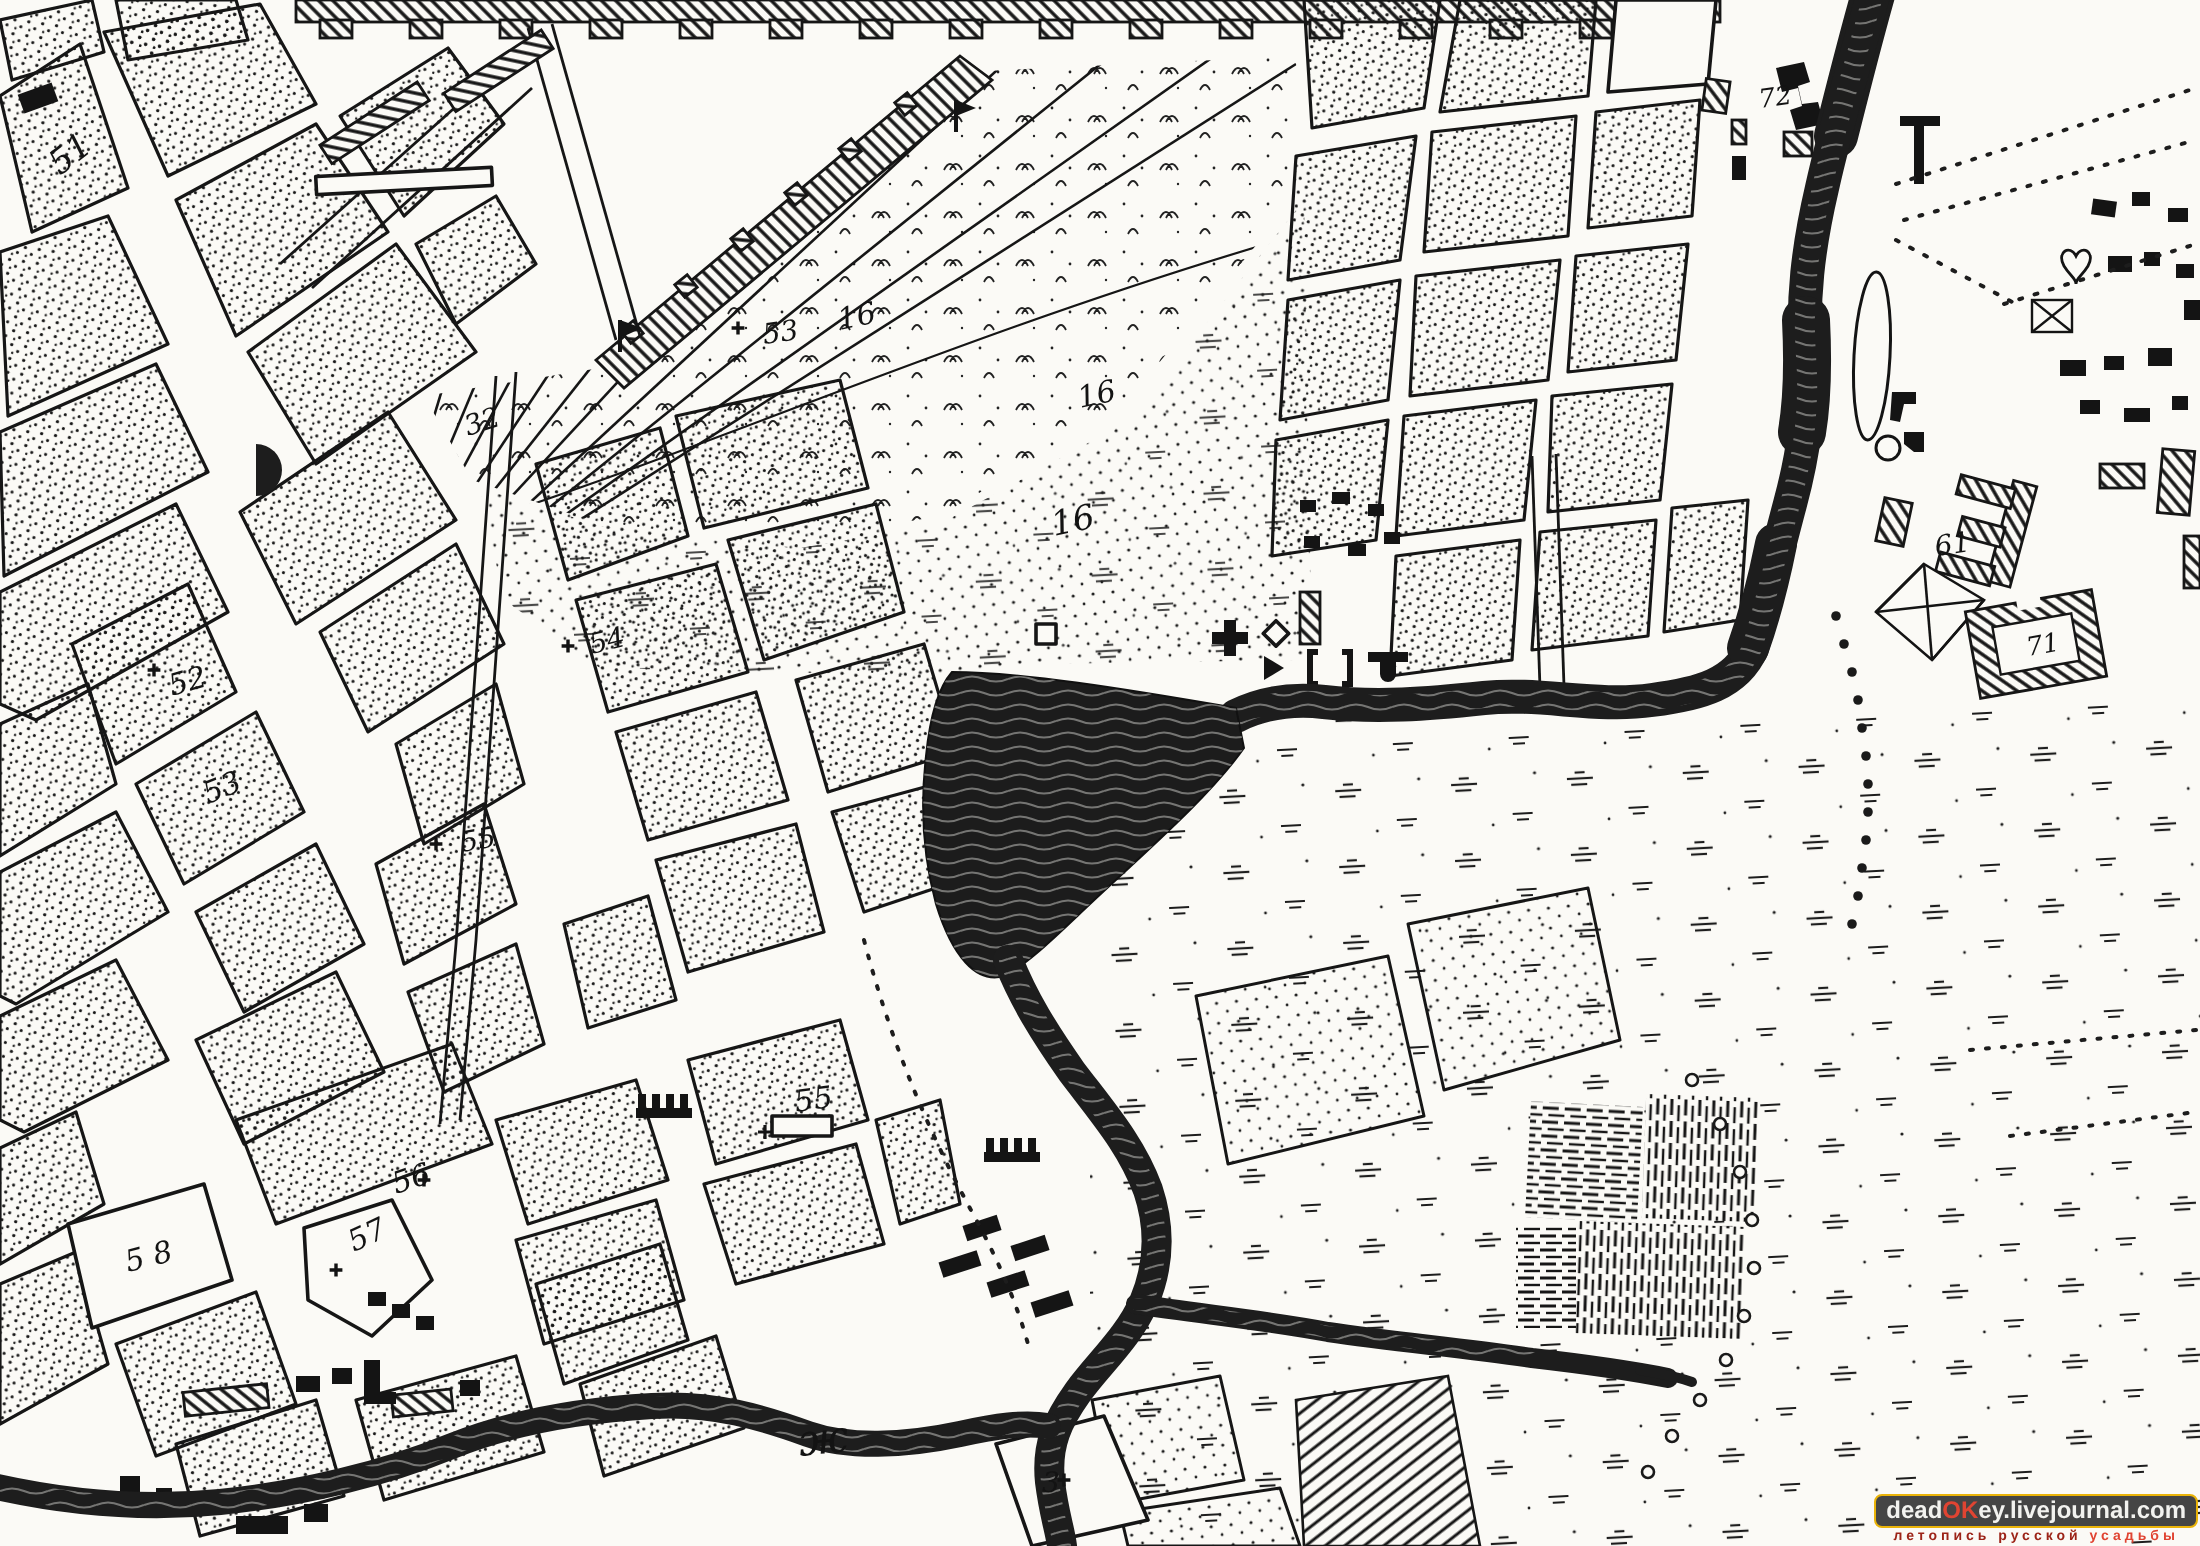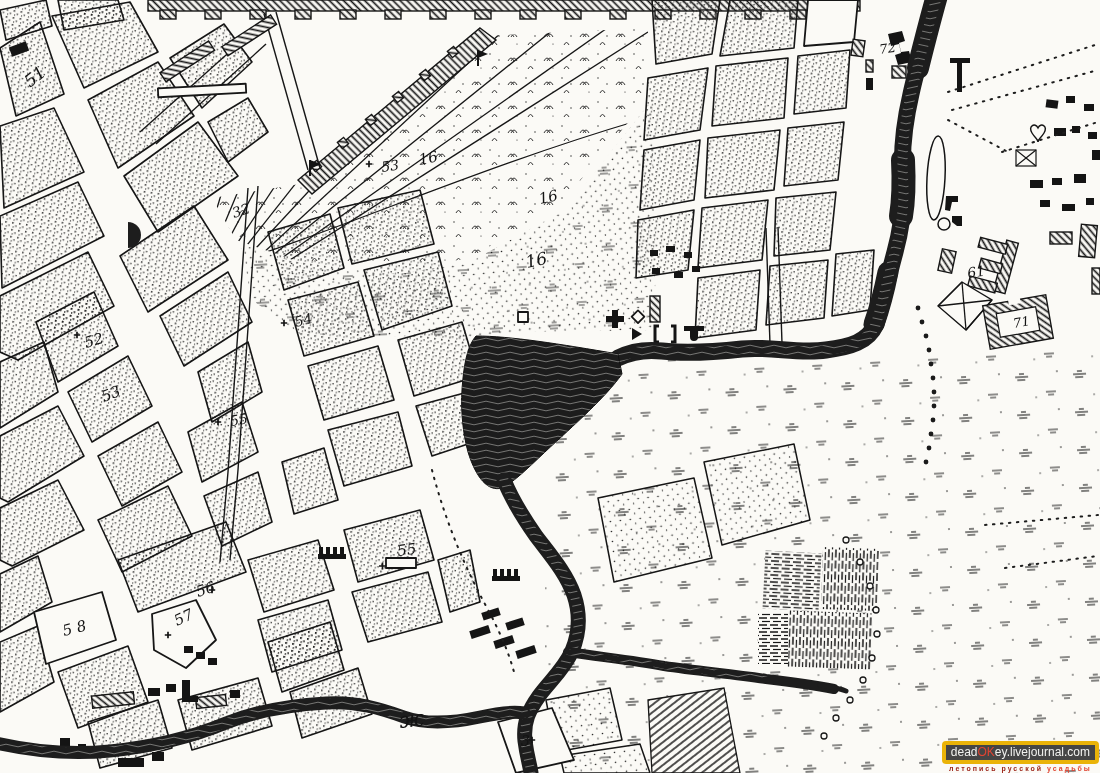--- a/index.html
+++ b/index.html
@@ -13,22 +13,22 @@
   .hblk{fill:url(#hat);stroke:#161616;stroke-width:1.4;}
   .bblk{fill:#141414;stroke:none;}
   .rd{stroke:#161616;stroke-width:1.4;fill:none;}
   .riv{fill:none;stroke:#1d1d1d;stroke-linecap:round;stroke-linejoin:round;}
   .rivf{fill:none;stroke:url(#flowP);stroke-linecap:round;}
   .dotl{fill:none;stroke:#1d1d1d;stroke-width:2;stroke-dasharray:1.5 6.5;stroke-linecap:round;}
   .maplabel{font-family:"DejaVu Serif", serif;font-style:italic;fill:#131313;}
   
   .wm{position:absolute;right:1px;bottom:1px;text-align:center;line-height:1;z-index:5;
       font-family:"Liberation Sans", sans-serif;}
-  .wm-box{display:inline-block;background:#454545;border:4px solid #eab308;border-radius:4px;
-          padding:1px 5px 2px 5px;color:#f2f2ef;font-weight:normal;font-size:12px;letter-spacing:0;}
+  .wm-box{display:inline-block;background:#454545;border:1px solid #eab308;border-radius:4px;
+          padding:1px 5px 2px 5px;color:#f2f2ef;font-weight:bold;font-size:12px;letter-spacing:0;}
   .wm-ok{color:#e04432;}
   .wm-sub{margin-top:1px;font-size:7px;font-weight:bold;letter-spacing:2px;color:#9c2418;}
   .wm-em{color:#e04432;}
 </style>
 </head>
 <body>
 
 <div class="stage">
 <svg width="1100" height="773" viewBox="0 0 1100 773">
   <defs>

